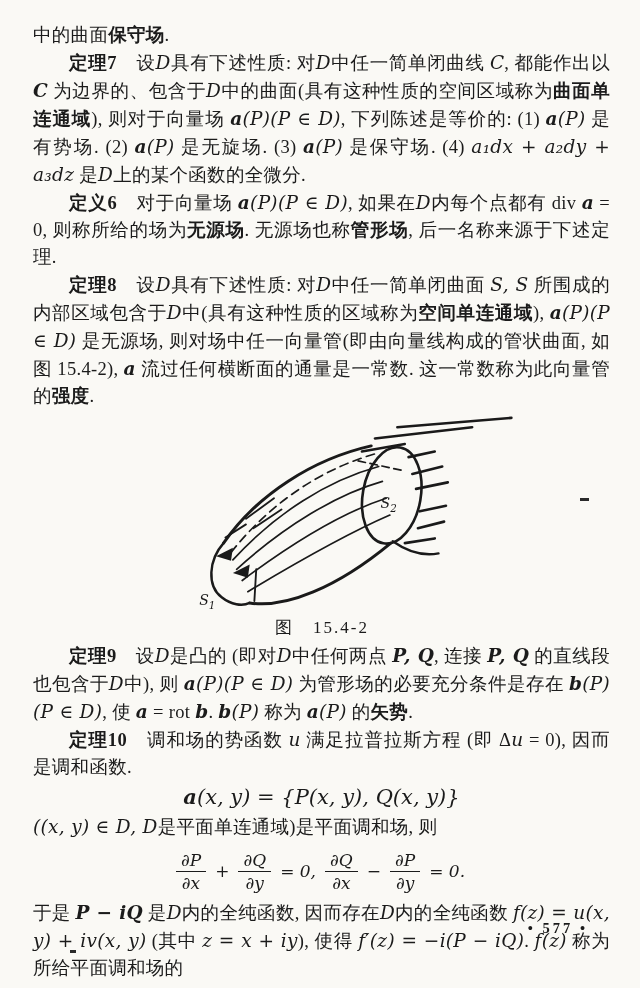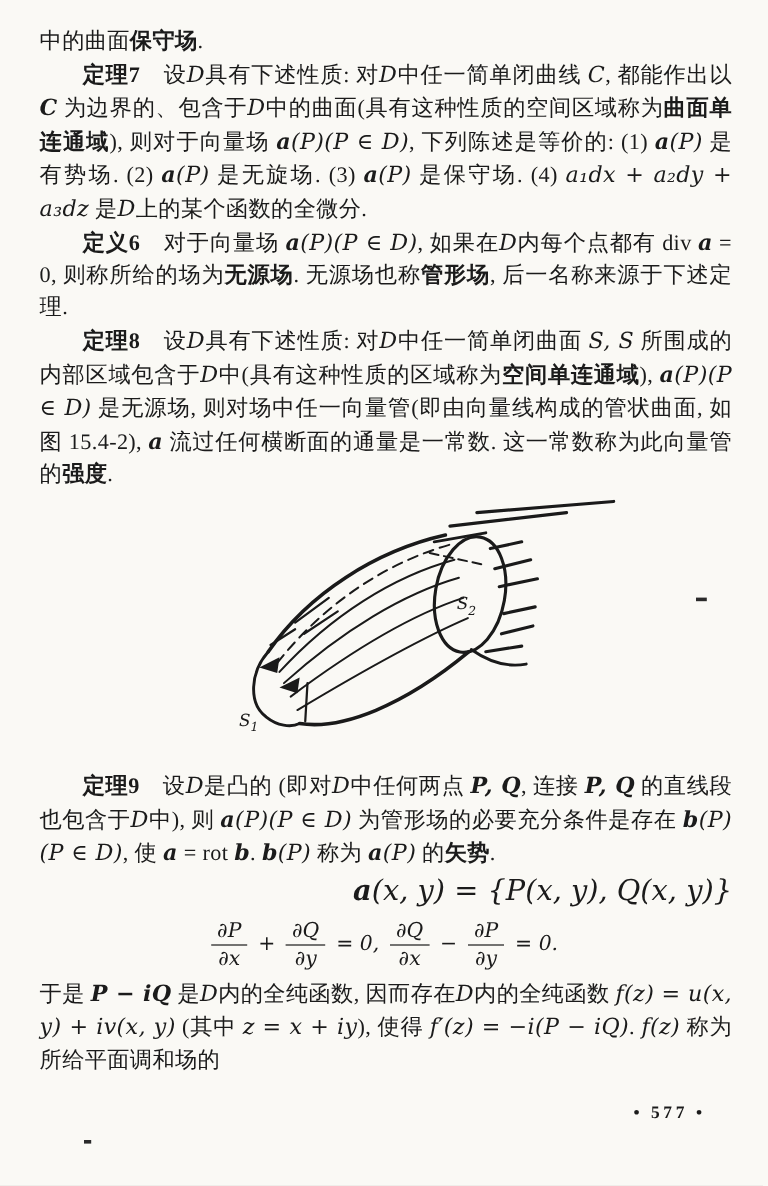--- a/index.html
+++ b/index.html
@@ -31,22 +31,22 @@
   .fig-caption{
     position:absolute;left:0;top:200px;width:578px;
     text-align:center;font-size:17px;letter-spacing:2px;
   }
   svg .ln{stroke:#1a1a1a;fill:none;stroke-linecap:round;}
   svg text{font-family:"DejaVu Serif","Liberation Serif",serif;font-style:italic;font-size:15px;fill:#1a1a1a;}
   .svg-sub{font-size:11px;}
   
   .formula{
     margin:2px 0;
-    text-align:right;
-    font-size:24px;
+    text-align:center;
+    font-size:21px;
     line-height:28px;
   }
   .formula-fracs{
     margin:4px 0 2px 0;
     text-align:center;
     font-size:17px;
     height:52px;
     display:flex;align-items:center;justify-content:center;gap:7px;
   }
   .frac{display:inline-flex;flex-direction:column;align-items:center;vertical-align:middle;
@@ -117,26 +117,29 @@
         </g>
 
         <g fill="#1a1a1a">
           <path d="M 56 136 L 74 127 L 72 141 Z"></path>
           <path d="M 74 154 L 92 145 L 90 159 Z"></path>
         </g>
 
         <text x="38" y="188"><tspan>S</tspan><tspan class="svg-sub" dy="5">1</tspan></text>
         <text x="232" y="84"><tspan>S</tspan><tspan class="svg-sub" dy="5">2</tspan></text>
       </svg>
+      <div class="fig-caption">图　15.4-2</div>
     </div>
 
     <p class="para indent"><span class="seg-b">定理9</span><span class="seg-n">　设</span><span class="seg-m">D</span><span class="seg-n">是凸的 (即对</span><span class="seg-m">D</span><span class="seg-n">中任何两点 </span><span class="seg-mb">P, Q</span><span class="seg-n">, 连接 </span><span class="seg-mb">P, Q</span><span class="seg-n"> 的直线段也包含于</span><span class="seg-m">D</span><span class="seg-n">中), 则 </span><span class="seg-mb">a</span><span class="seg-m">(P)(P ∈ D)</span><span class="seg-n"> 为管形场的必要充分条件是存在 </span><span class="seg-mb">b</span><span class="seg-m">(P)(P ∈ D)</span><span class="seg-n">, 使 </span><span class="seg-mb">a</span><span class="seg-n"> = rot </span><span class="seg-mb">b</span><span class="seg-n">. </span><span class="seg-mb">b</span><span class="seg-m">(P)</span><span class="seg-n"> 称为 </span><span class="seg-mb">a</span><span class="seg-m">(P)</span><span class="seg-n"> 的</span><span class="seg-b">矢势</span><span class="seg-n">.</span></p>
+    <p class="para indent"><span class="seg-b">定理10</span><span class="seg-n">　调和场的势函数 </span><span class="seg-m">u</span><span class="seg-n"> 满足拉普拉斯方程 (即 Δ</span><span class="seg-m">u</span><span class="seg-n"> = 0), 因而是调和函数.</span></p>
 
     <div class="formula"><span class="seg-mb">a</span><span class="seg-m">(x, y) = {P(x, y), Q(x, y)}</span></div>
 
+    <p class="para"><span class="seg-m">((x, y) ∈ D, D</span><span class="seg-n">是平面单连通域)是平面调和场, 则</span></p>
 
     <div class="formula-fracs">
       <span class="frac">
           <span class="fnum">∂P</span>
           <span class="fden">∂x</span>
         </span>
       <span class="fop">+</span>
       <span class="frac">
           <span class="fnum">∂Q</span>
           <span class="fden">∂y</span>

